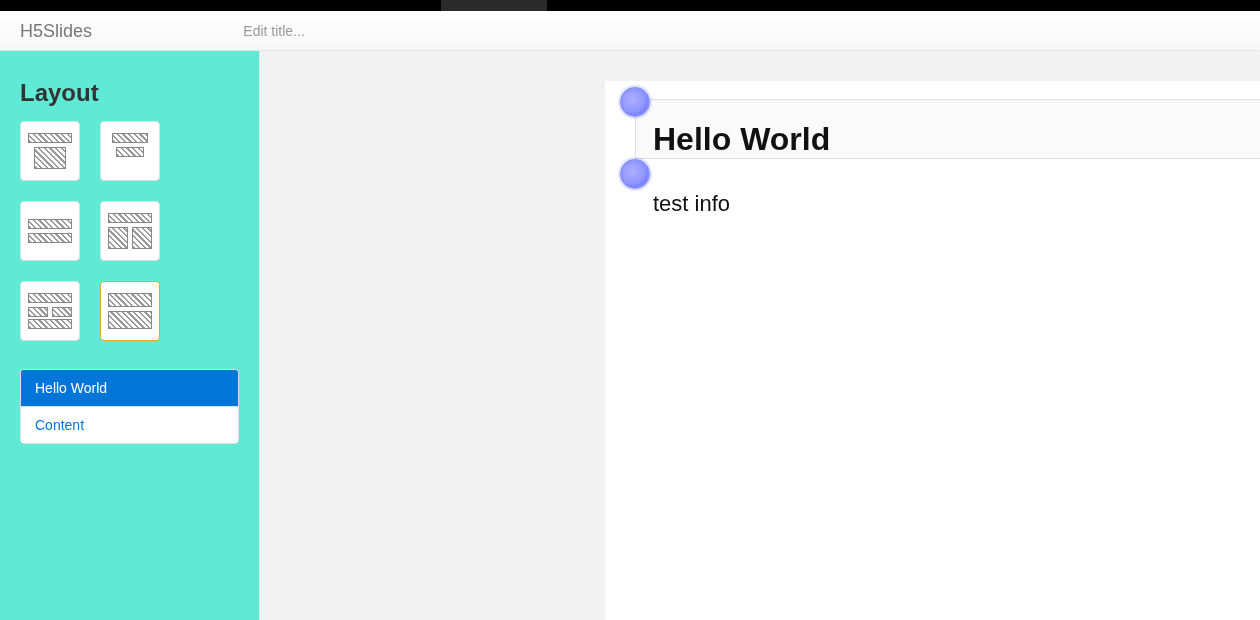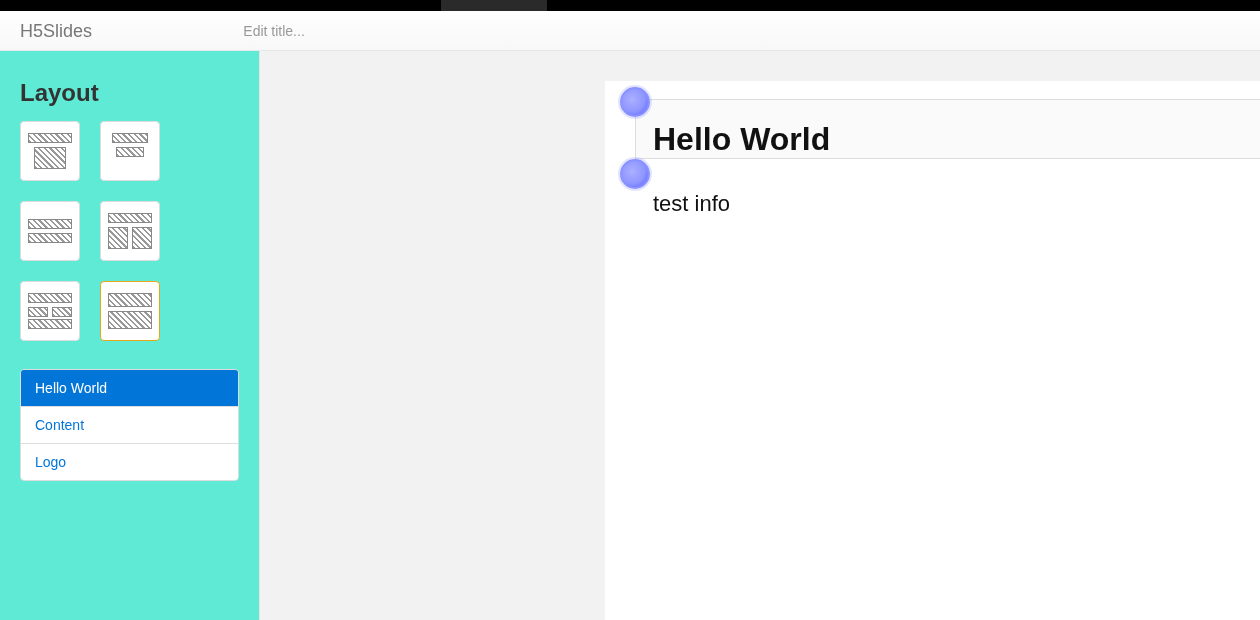--- a/index.html
+++ b/index.html
@@ -112,21 +112,20 @@
           <div class="thumb t6">
             <div class="hatch a"></div>
             <div class="hatch b"></div>
           </div>
         </div>
     </div>
 
     <div class="pag-list">
       <div class="pag-item active">Hello World</div>
       <div class="pag-item">Content</div>
-      <div class="pag-item">Logo</div>
     </div>
   </aside>
 
   <main class="main">
     <div class="slide">
       <div class="slide-left-margin"></div>
       <div class="title-box"></div>
       <div class="handle h1"></div>
       <div class="handle h2"></div>
       <div class="slide-title">Hello World</div>

